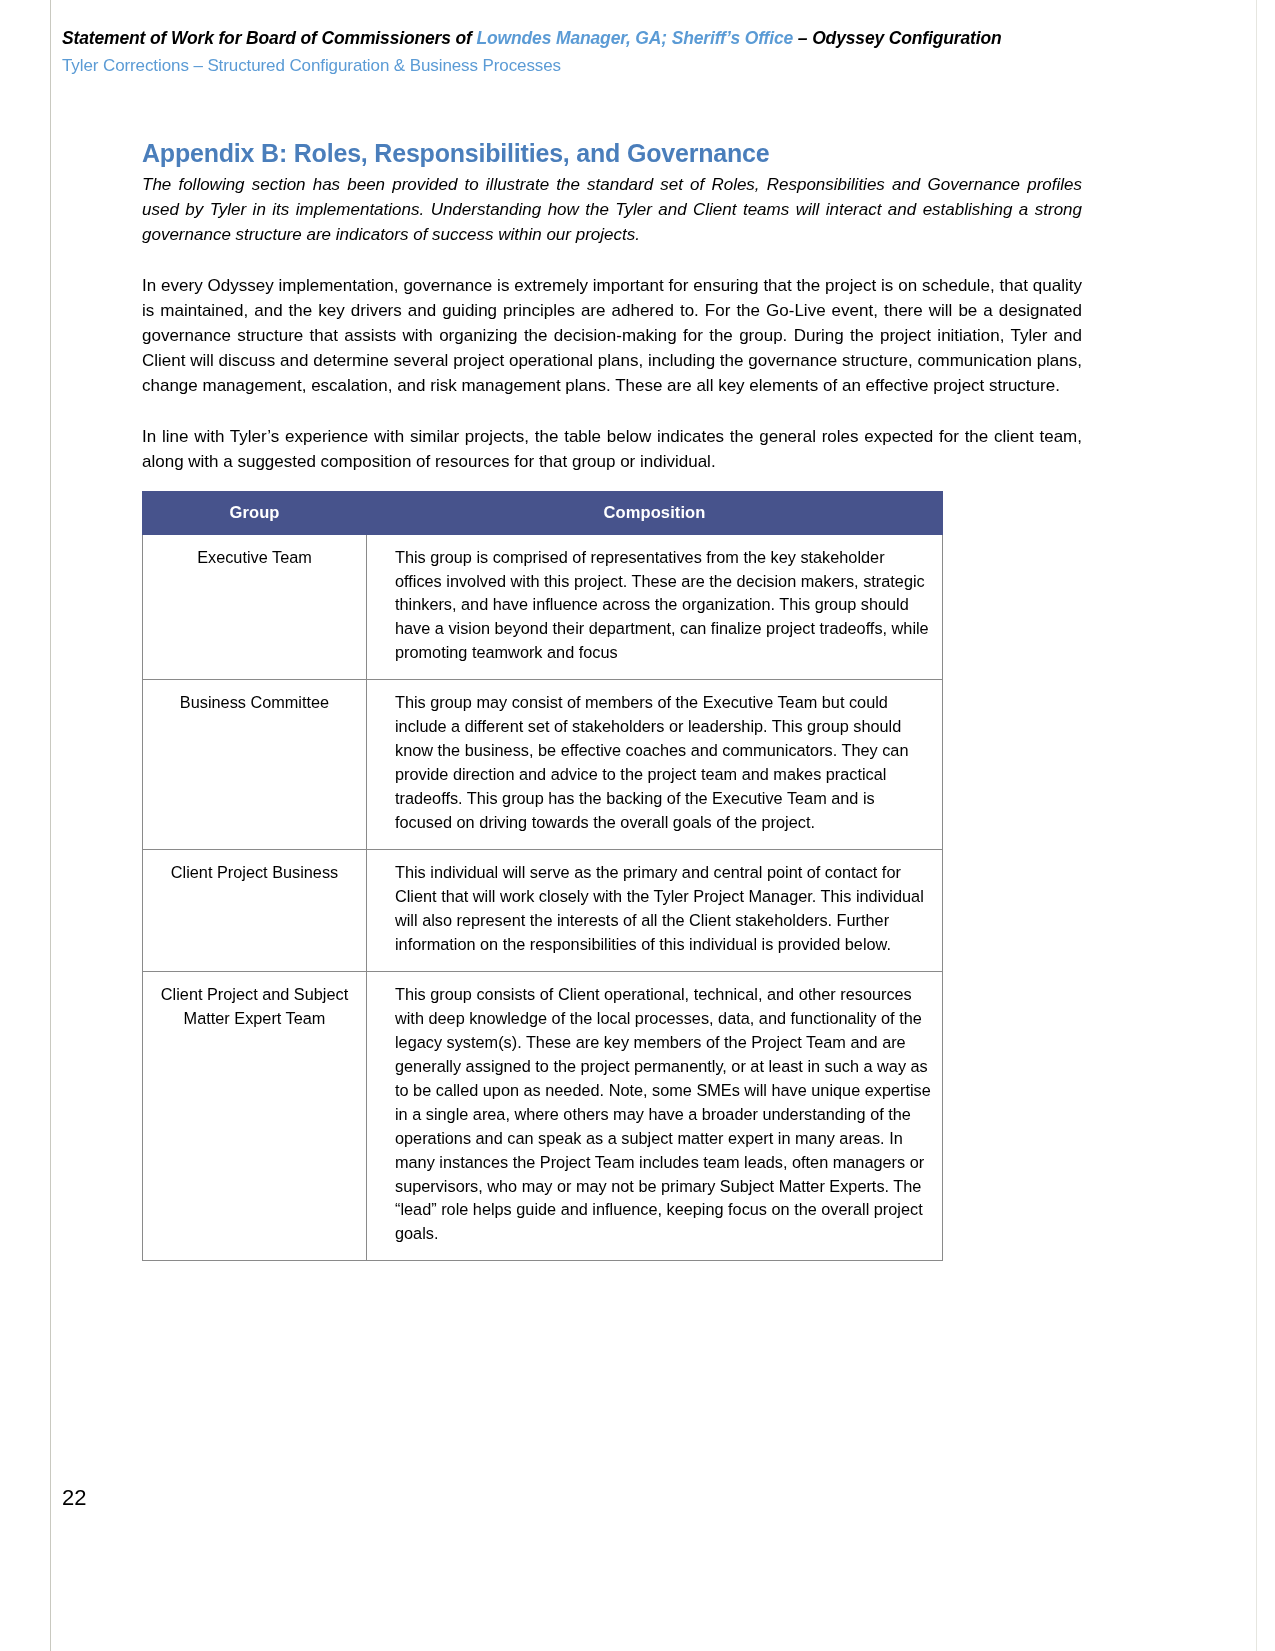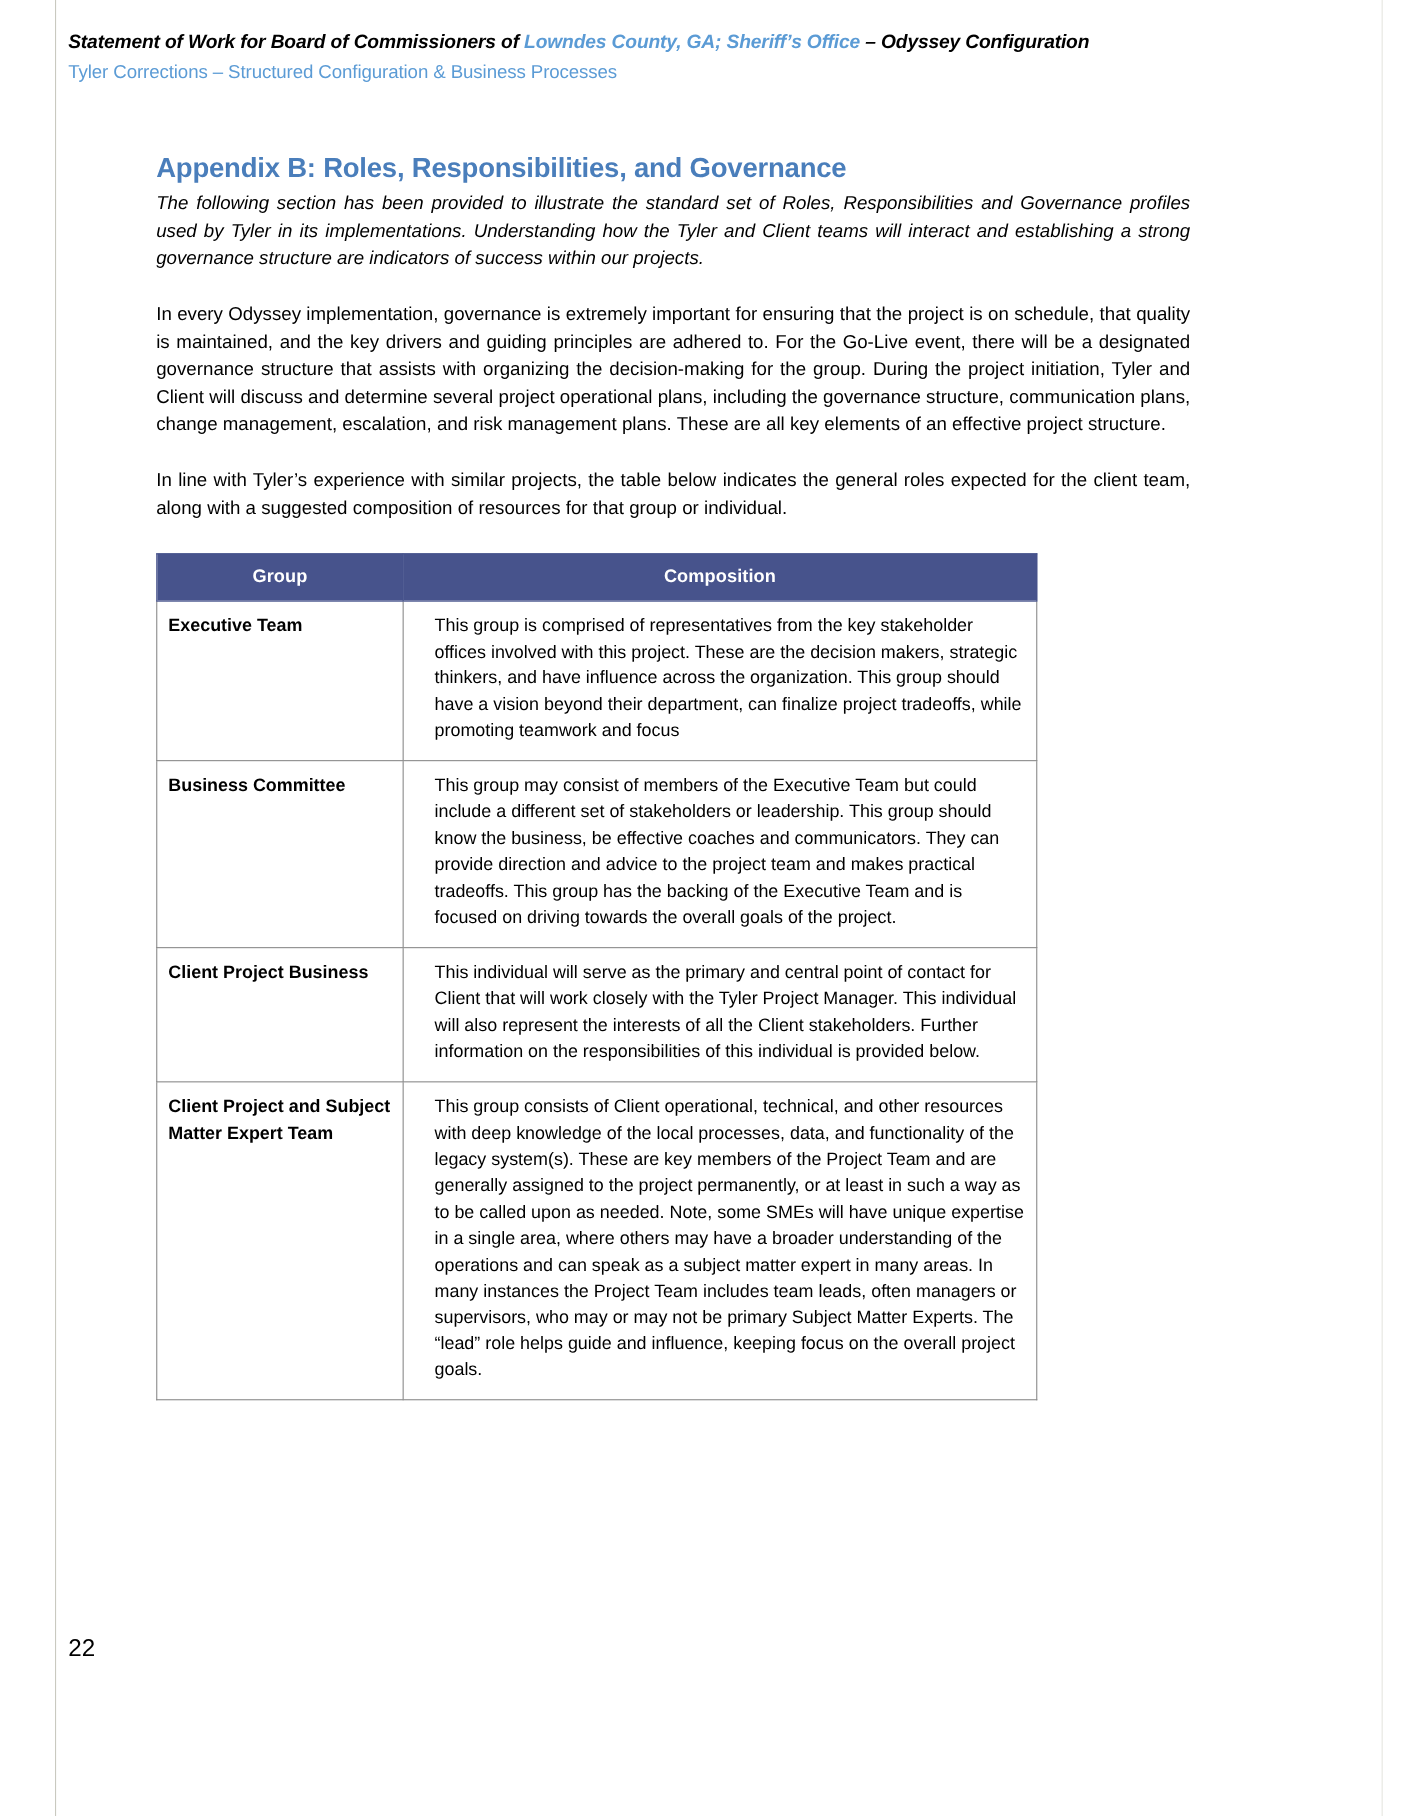--- a/index.html
+++ b/index.html
@@ -94,21 +94,21 @@
   .body-para {
     font-size: 17px;
     line-height: 1.47;
     color: #000000;
     text-align: justify;
     margin: 26px 0 0 0;
   }
 
   
   .roles-table-wrap {
-    margin-top: 28px;
+    margin-top: 16px;
     width: 800px;
   }
   table.roles-table {
     border-collapse: collapse;
     width: 800px;
     table-layout: fixed;
   }
   table.roles-table col.c-group { width: 224px; }
   table.roles-table col.c-comp  { width: 576px; }
 
@@ -125,21 +125,22 @@
 
   table.roles-table td {
     border: 1px solid #8a8a8a;
     vertical-align: top;
     font-size: 16.3px;
     line-height: 1.47;
     color: #000000;
     padding: 11px 10px 14px 10px;
   }
   table.roles-table td.group-cell {
-    font-weight: bold;
+    font-weight: normal;
+    text-align: center;
   }
   table.roles-table td.comp-cell {
     padding-left: 28px;
     padding-right: 8px;
   }
 
   
   .footer {
     position: absolute;
     left: 0;
@@ -157,21 +158,21 @@
 </style>
 </head>
 <body>
 
 <div class="page">
 
   <div class="page-left-rule"></div>
   <div class="page-right-rule"></div>
 
   <div class="doc-header">
-    <div class="line1"><span>Statement of Work for Board of Commissioners of </span><span class="hl">Lowndes County, GA; Sheriff’s Office</span><span> – Odyssey Configuration</span></div>
+    <div class="line1"><span>Statement of Work for Board of Commissioners of </span><span class="hl">Lowndes Manager, GA; Sheriff’s Office</span><span> – Odyssey Configuration</span></div>
     <div class="line2">Tyler Corrections – Structured Configuration &amp; Business Processes</div>
   </div>
 
   <div class="content">
 
     <h1 class="appendix-title">Appendix B: Roles, Responsibilities, and Governance</h1>
 
     <p class="lead-para">The following section has been provided to illustrate the standard set of Roles, Responsibilities and Governance profiles used by Tyler in its implementations. Understanding how the Tyler and Client teams will interact and establishing a strong governance structure are indicators of success within our projects.</p>
 
     <p class="body-para">In every Odyssey implementation, governance is extremely important for ensuring that the project is on schedule, that quality is maintained, and the key drivers and guiding principles are adhered to.  For the Go-Live event, there will be a designated governance structure that assists with organizing the decision-making for the group.  During the project initiation, Tyler and Client will discuss and determine several project operational plans, including the governance structure, communication plans, change management, escalation, and risk management plans. These are all key elements of an effective project structure.</p>

